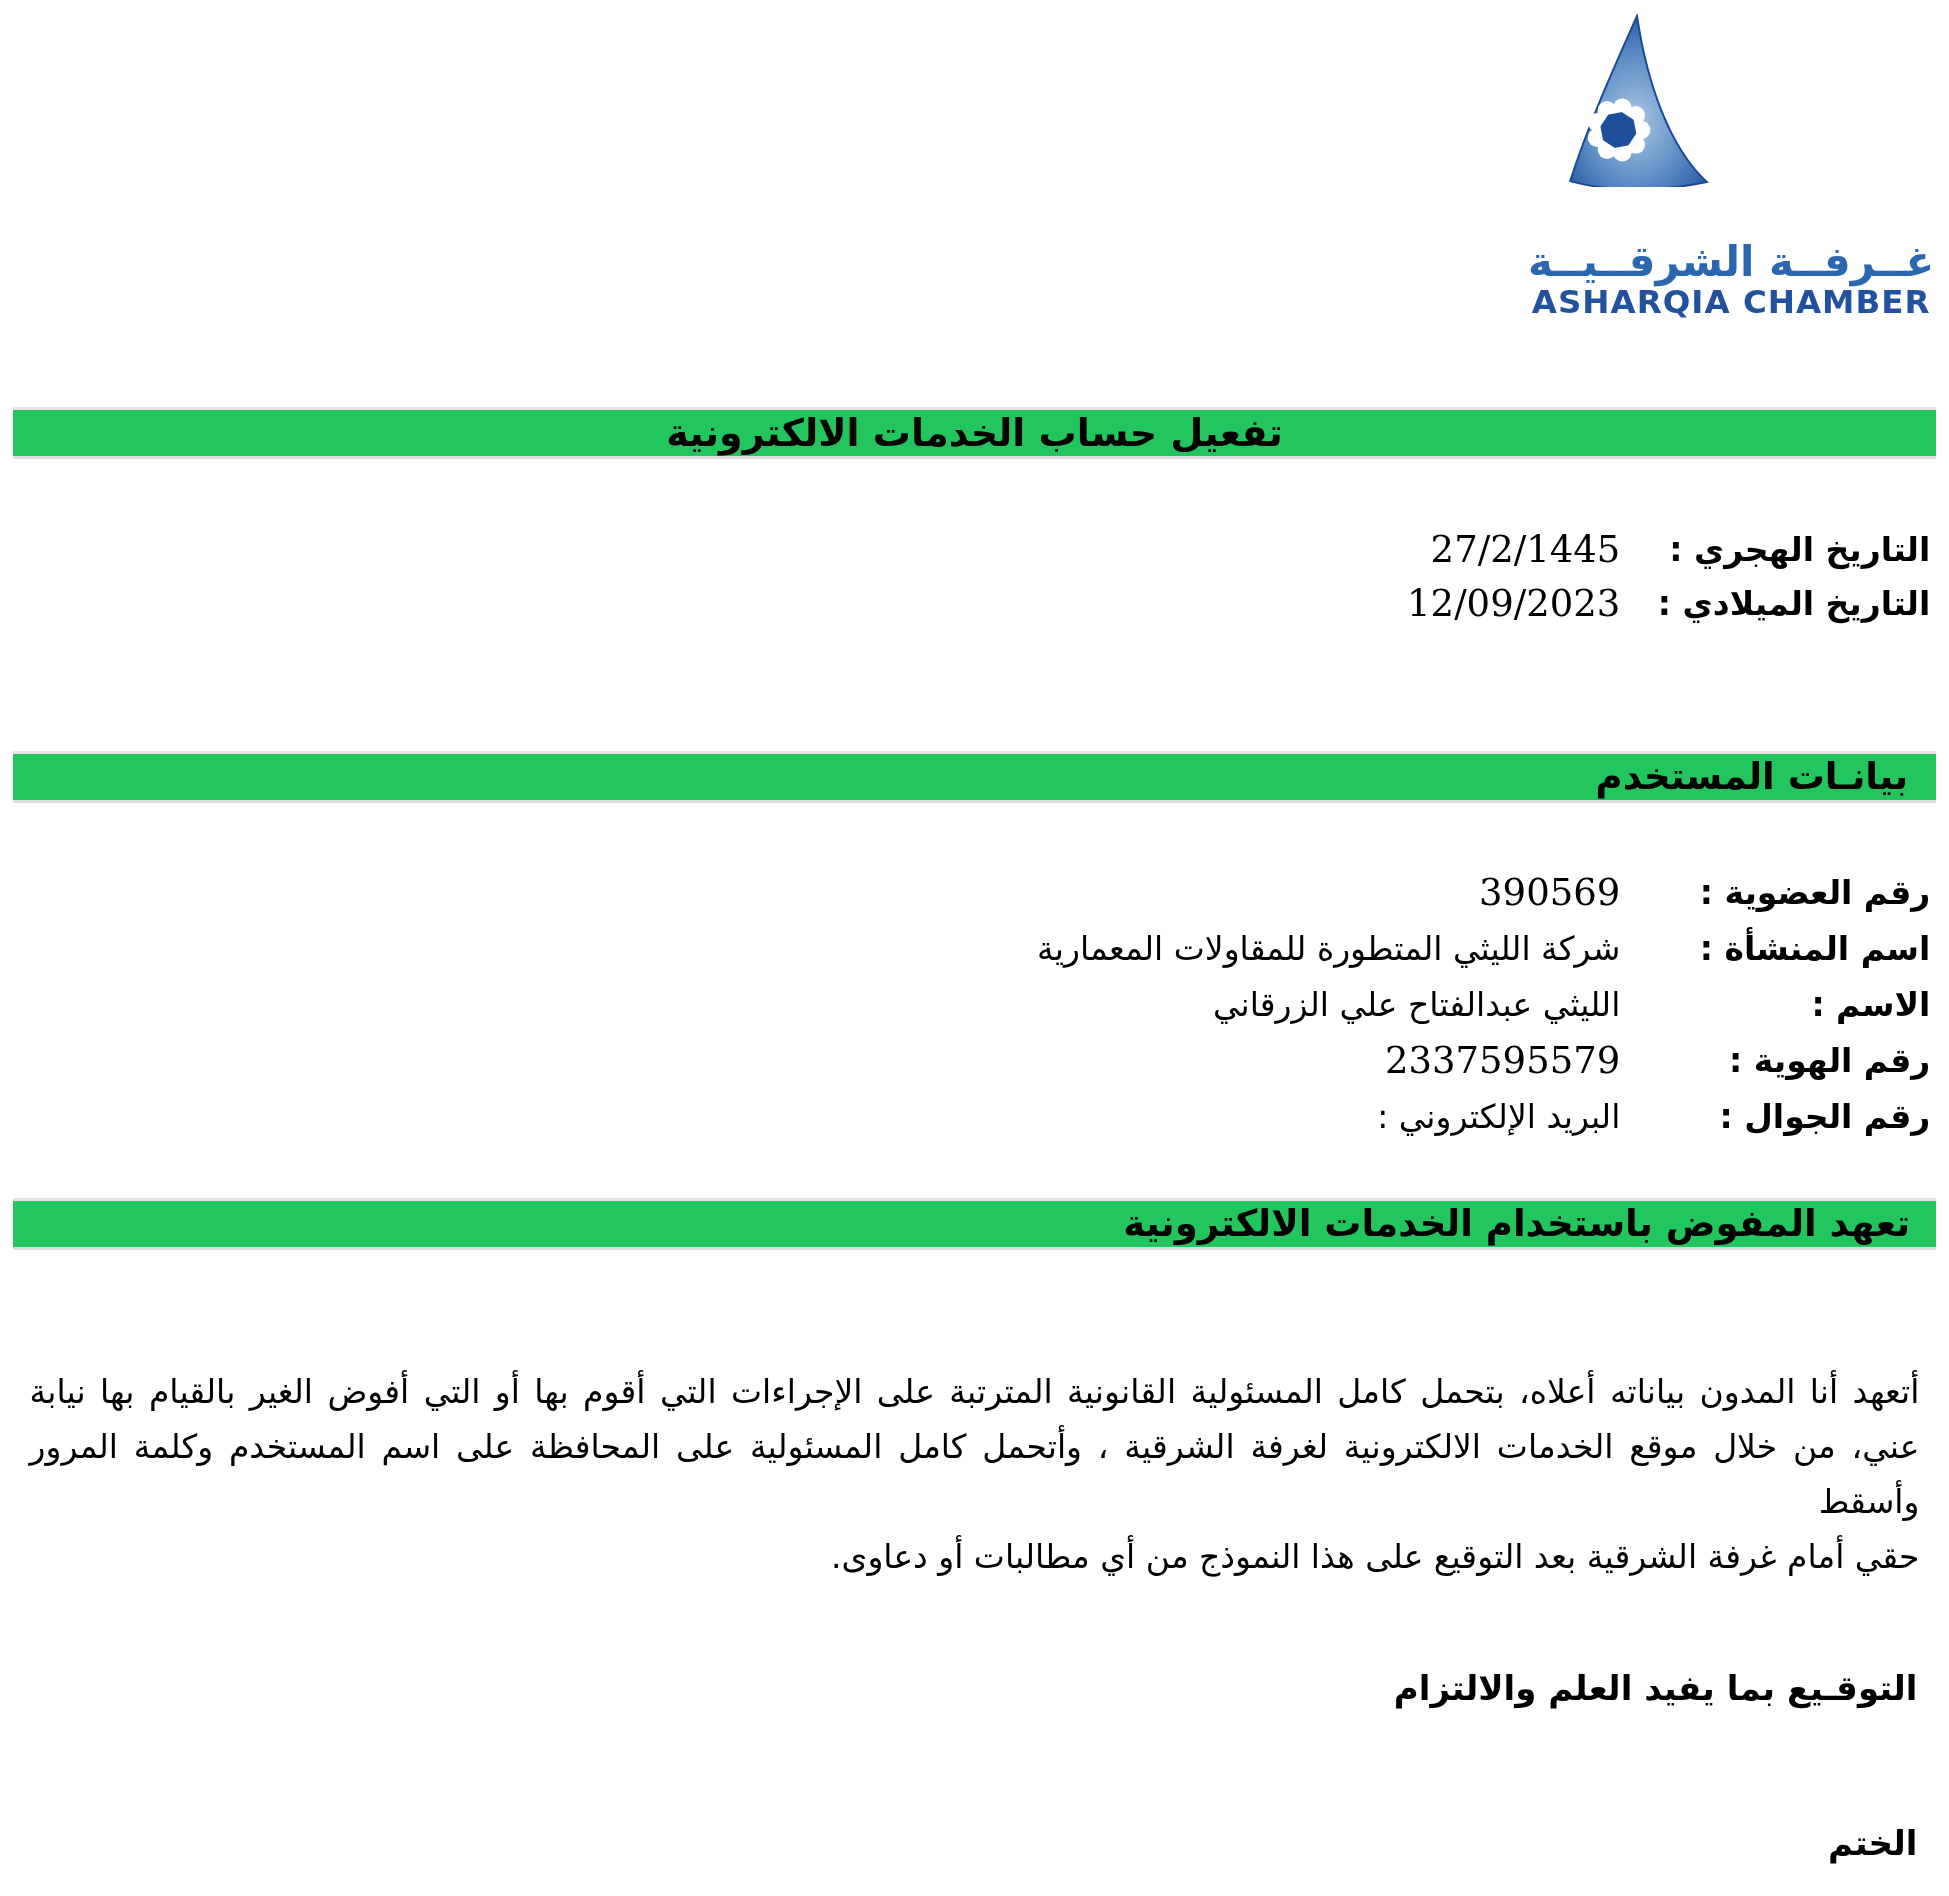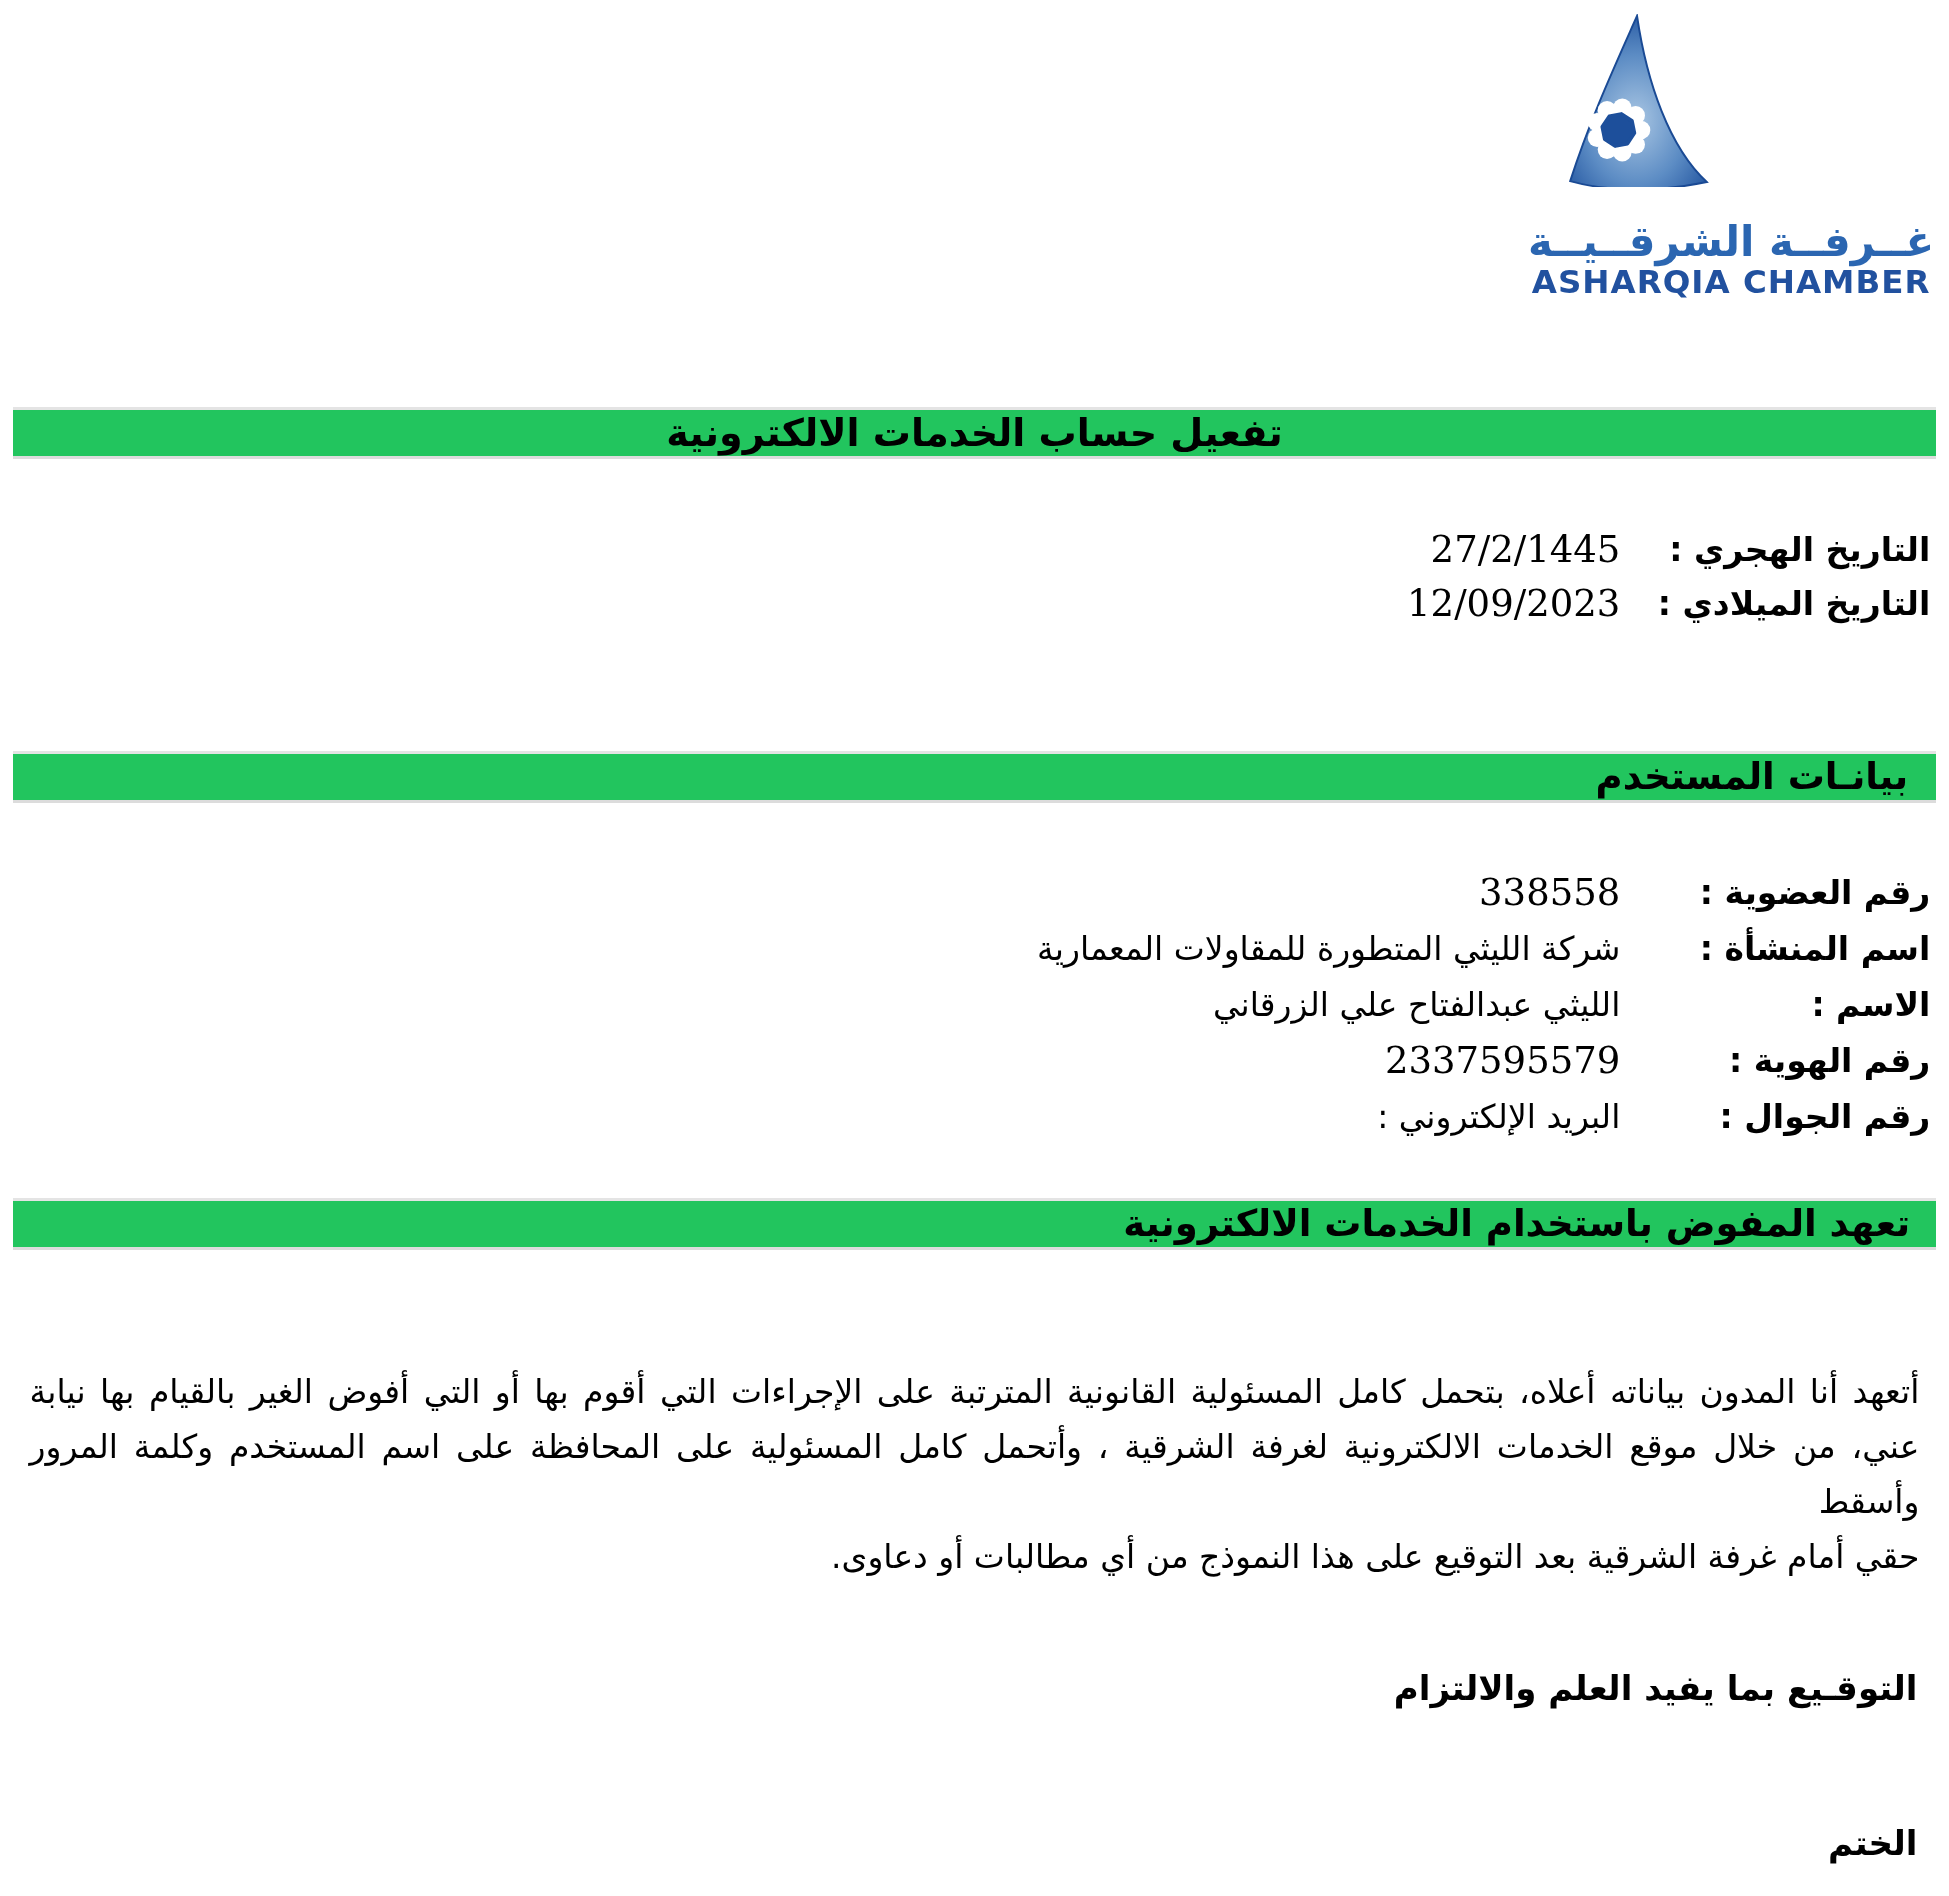--- a/index.html
+++ b/index.html
@@ -7,21 +7,21 @@
     width:1949px;height:1896px;
     font-family:"DejaVu Sans",sans-serif;
     color:#000;
     overflow:hidden;
   }
   .page{position:relative;width:1949px;height:1896px;direction:rtl;background:#fff;}
 
   
   .logo{position:absolute;top:13.8px;right:5.9px;width:424px;text-align:center;}
   .sail{display:block;width:141px;height:173px;margin:0 234px 0 auto;}
-  .logo-ar{margin-top:33px;font-size:42px;font-weight:bold;color:#2b66b1;line-height:43px;white-space:nowrap;}
+  .logo-ar{margin-top:53px;font-size:42px;font-weight:bold;color:#2b66b1;line-height:43px;white-space:nowrap;}
   .logo-en{margin-top:3px;font-size:32.5px;font-weight:bold;color:#21519f;letter-spacing:1px;line-height:33px;white-space:nowrap;}
 
   
   .bar{
     position:absolute;left:12.8px;right:12.8px;height:46px;
     background:#22c55e;
     border-top:3.9px solid #e4e4e4;
     border-bottom:3.9px solid #dcdcdc;
     line-height:46px;
     font-weight:bold;
@@ -100,21 +100,21 @@
     </div>
   </div>
 
   <div class="bar bar2">
     <span>بيانـات المستخدم</span>
   </div>
 
   <div class="rows fields">
     <div class="frow">
       <span class="lbl">رقم العضوية :</span>
-      <span class="val num">338558</span>
+      <span class="val num">390569</span>
     </div>
     <div class="frow">
       <span class="lbl">اسم المنشأة :</span>
       <span class="val">شركة الليثي المتطورة للمقاولات المعمارية</span>
     </div>
     <div class="frow">
       <span class="lbl">الاسم :</span>
       <span class="val">الليثي عبدالفتاح علي الزرقاني</span>
     </div>
     <div class="frow">

